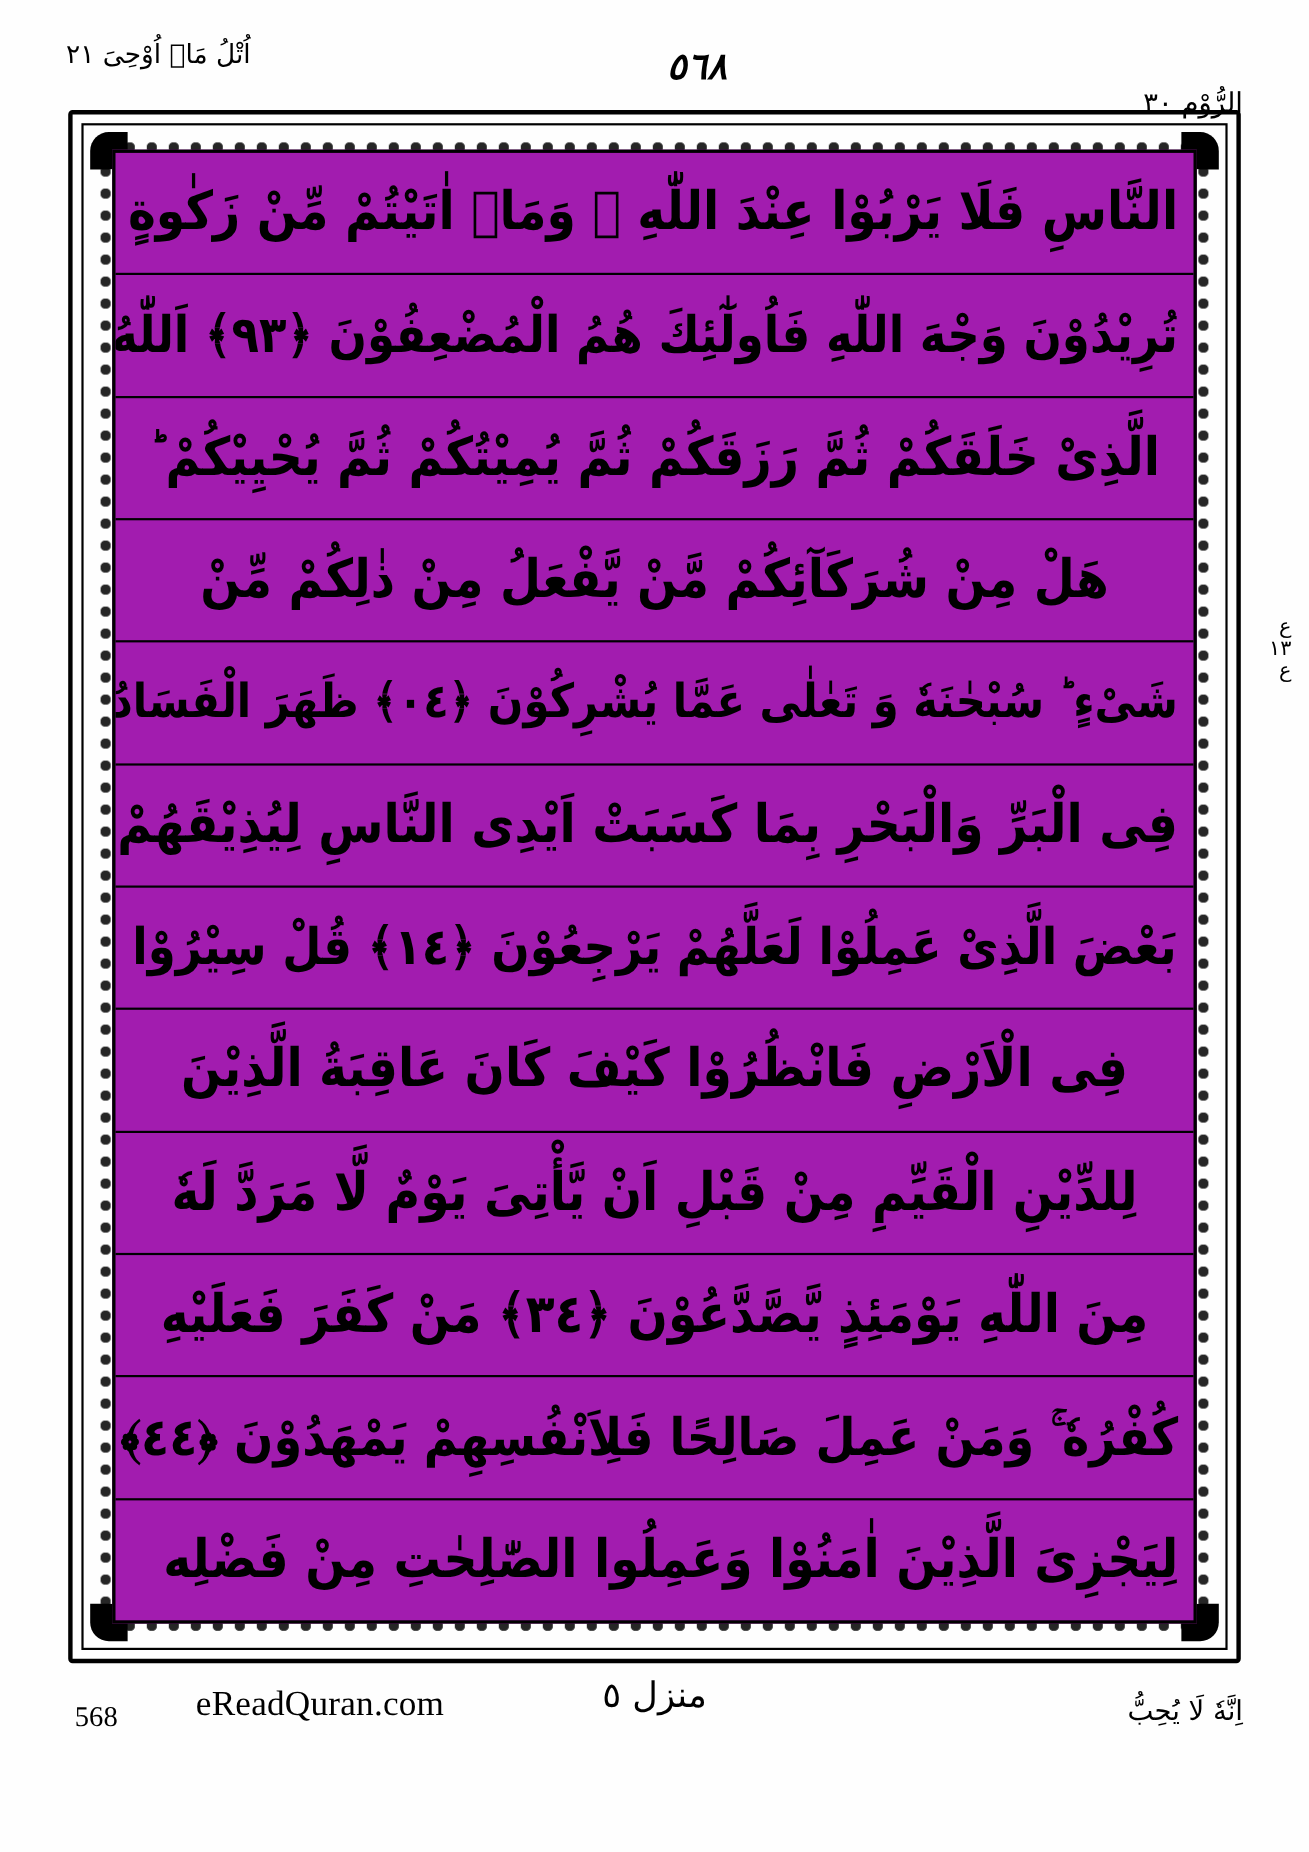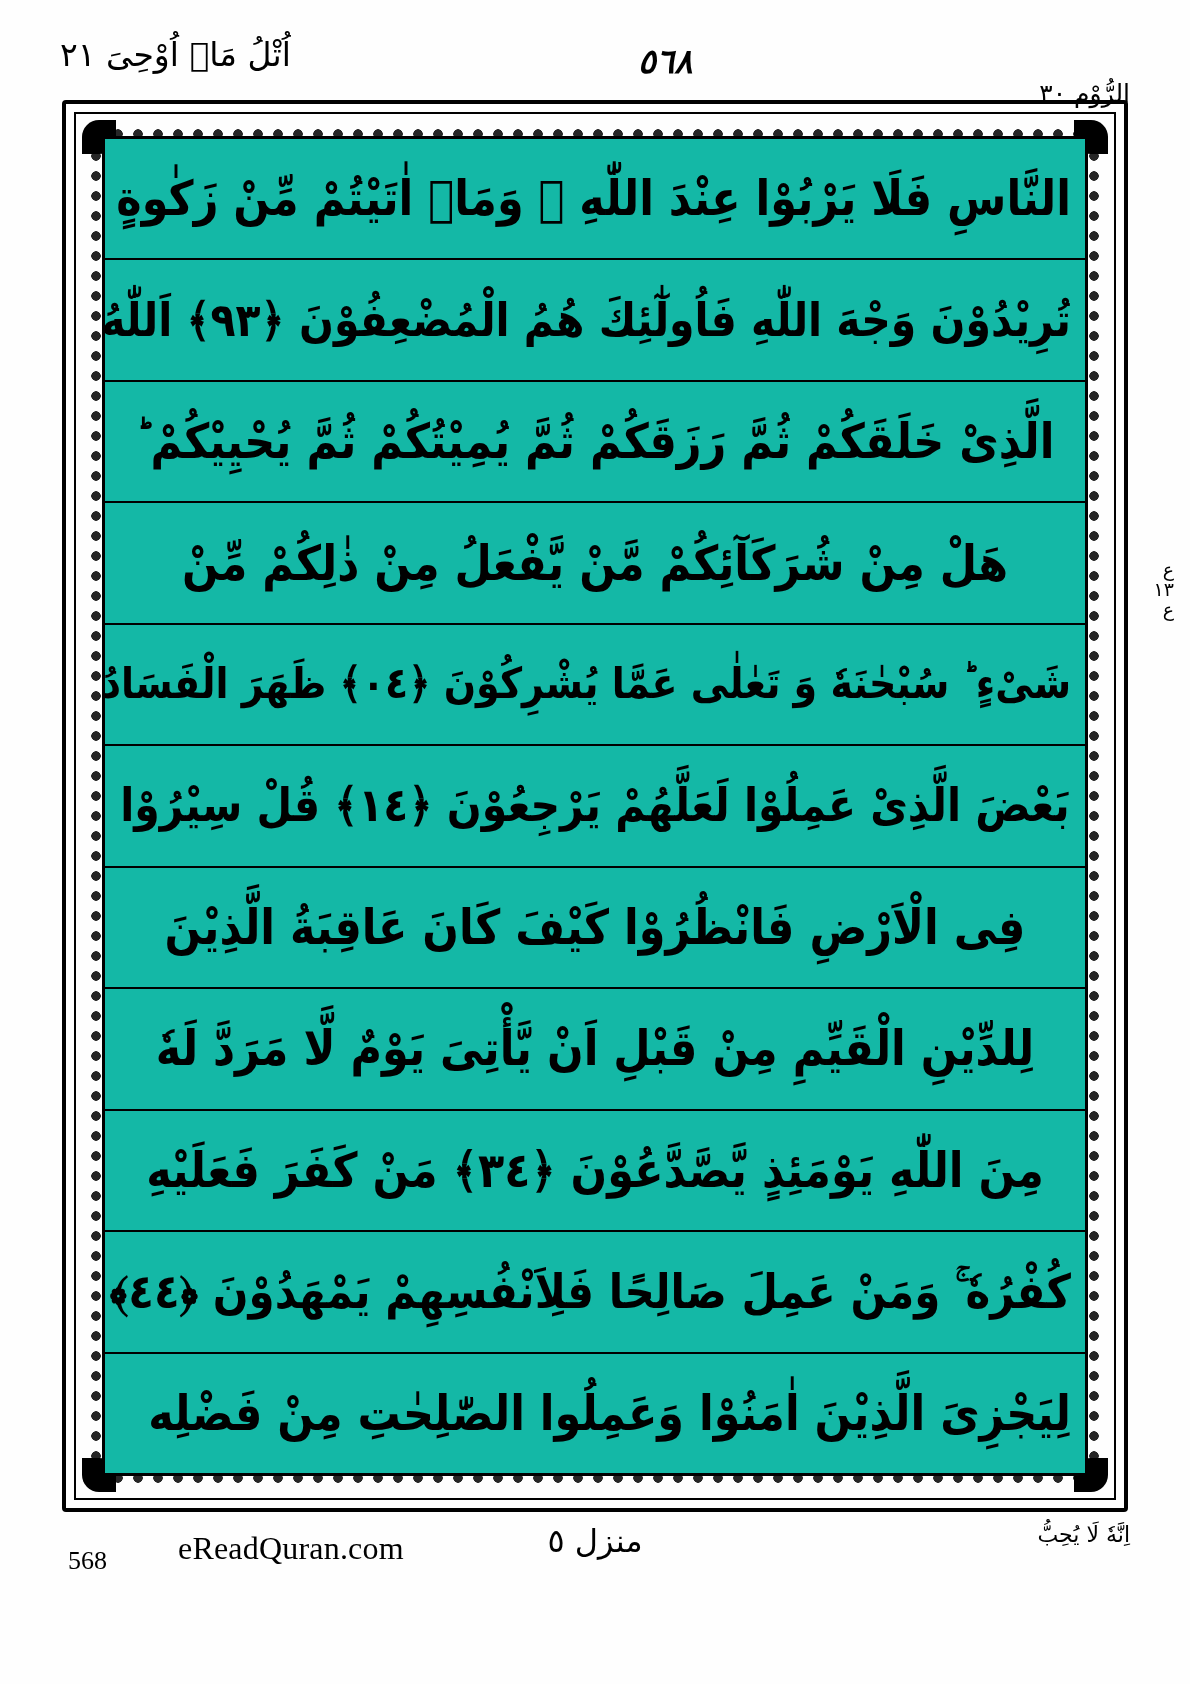--- a/index.html
+++ b/index.html
@@ -47,21 +47,21 @@
   .hdr-right .l1 { display: block; margin-top: 44px; }
   .hdr-center {
     font-size: 34px;
     font-weight: bold;
     letter-spacing: 1px;
     margin-top: 6px;
     font-style: italic;
   }
   .hdr-left {
     text-align: left;
-    font-size: 33px;
+    font-size: 24px;
     direction: rtl;
   }
   .hdr-left .l1 { display: block; }
 
   
   .frame-outer {
     position: absolute;
     left: 62px;
     top: 100px;
     width: 1066px;
@@ -80,21 +80,21 @@
     box-sizing: border-box;
   }
   .frame-inner {
     position: absolute;
     left: 26px;
     top: 22px;
     right: 26px;
     bottom: 22px;
     border: 3px solid #000;
     box-sizing: border-box;
-    background: #14b8a6;
+    background: #a21caf;
   }
   
   .scallop {
     position: absolute;
     background:
       radial-gradient(circle at 10px 10px, #000 0 4.5px, transparent 5px) repeat-x 0 0/20px 20px;
     opacity: 0.85;
   }
   .scallop.top { left: 12px; right: 12px; top: 10px; height: 20px; }
   .scallop.bottom { left: 12px; right: 12px; bottom: 10px; height: 20px; }
@@ -167,22 +167,22 @@
     position: absolute;
     left: 60px;
     right: 60px;
     top: 1522px;
     height: 60px;
     direction: rtl;
   }
   .footer .f-right {
     position: absolute;
     right: 0;
-    top: 0;
-    font-size: 22px;
+    top: 19px;
+    font-size: 25px;
     white-space: nowrap;
   }
   .footer .f-center {
     position: absolute;
     left: 50%;
     transform: translateX(-50%);
     top: 0;
     font-size: 32px;
     text-align: center;
     white-space: nowrap;
@@ -241,20 +241,23 @@
           <div class="aya-line">
               <div class="aya-text" style="font-size: 43px;">الَّذِىْ خَلَقَكُمْ ثُمَّ رَزَقَكُمْ ثُمَّ يُمِيْتُكُمْ ثُمَّ يُحْيِيْكُمْ ؕ</div>
             </div>
           <div class="aya-line">
               <div class="aya-text" style="font-size: 43px;">هَلْ مِنْ شُرَكَآئِكُمْ مَّنْ يَّفْعَلُ مِنْ ذٰلِكُمْ مِّنْ</div>
             </div>
           <div class="aya-line">
               <div class="aya-text" style="font-size: 38px;">شَىْءٍ ؕ سُبْحٰنَهٗ وَ تَعٰلٰى عَمَّا يُشْرِكُوْنَ ﴿٤٠﴾ ظَهَرَ الْفَسَادُ</div>
             </div>
           <div class="aya-line">
+              <div class="aya-text" style="font-size: 43px;">فِى الْبَرِّ وَالْبَحْرِ بِمَا كَسَبَتْ اَيْدِى النَّاسِ لِيُذِيْقَهُمْ</div>
+            </div>
+          <div class="aya-line">
               <div class="aya-text" style="font-size: 41px;">بَعْضَ الَّذِىْ عَمِلُوْا لَعَلَّهُمْ يَرْجِعُوْنَ ﴿٤١﴾ قُلْ سِيْرُوْا</div>
             </div>
           <div class="aya-line">
               <div class="aya-text" style="font-size: 43px;">فِى الْاَرْضِ فَانْظُرُوْا كَيْفَ كَانَ عَاقِبَةُ الَّذِيْنَ</div>
             </div>
           <div class="aya-line">
               <div class="aya-text" style="font-size: 43px;">لِلدِّيْنِ الْقَيِّمِ مِنْ قَبْلِ اَنْ يَّأْتِىَ يَوْمٌ لَّا مَرَدَّ لَهٗ</div>
             </div>
           <div class="aya-line">
               <div class="aya-text" style="font-size: 43px;">مِنَ اللّٰهِ يَوْمَئِذٍ يَّصَّدَّعُوْنَ ﴿٤٣﴾ مَنْ كَفَرَ فَعَلَيْهِ</div>

